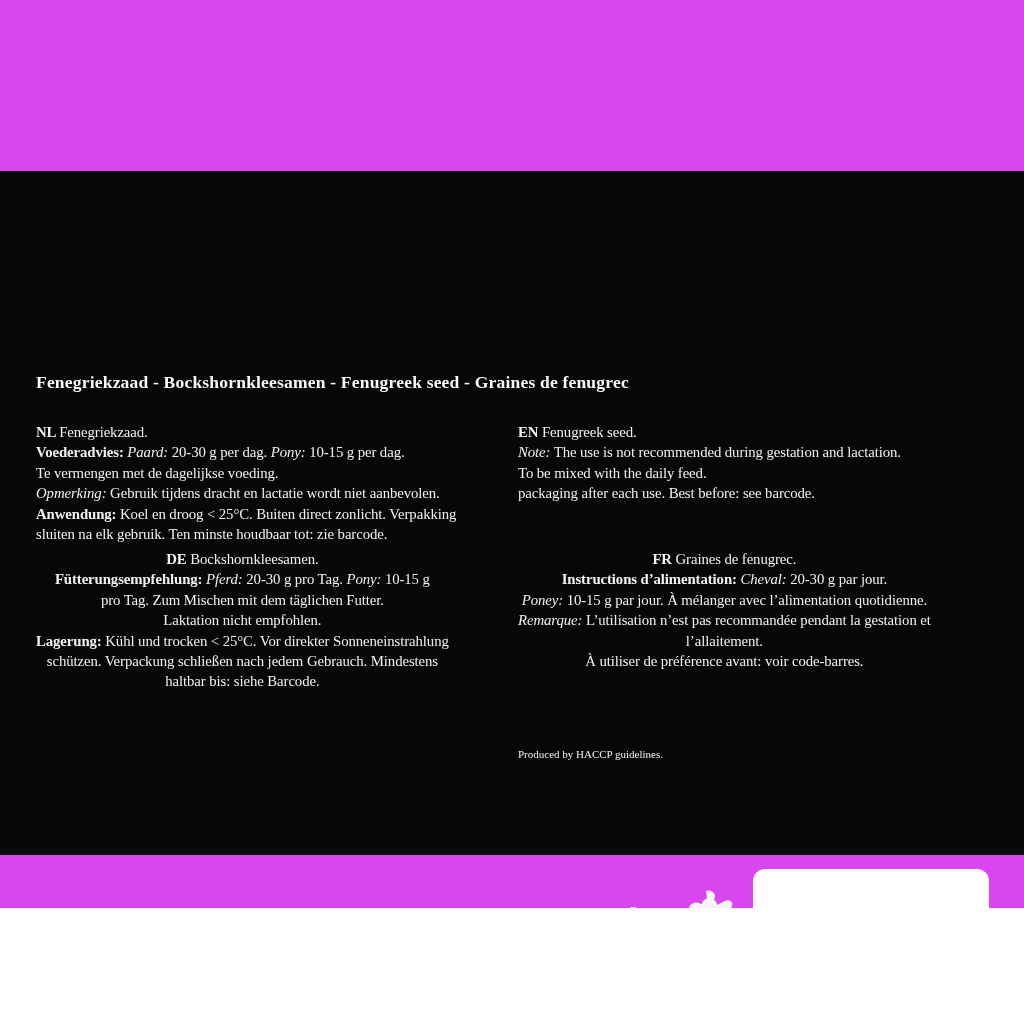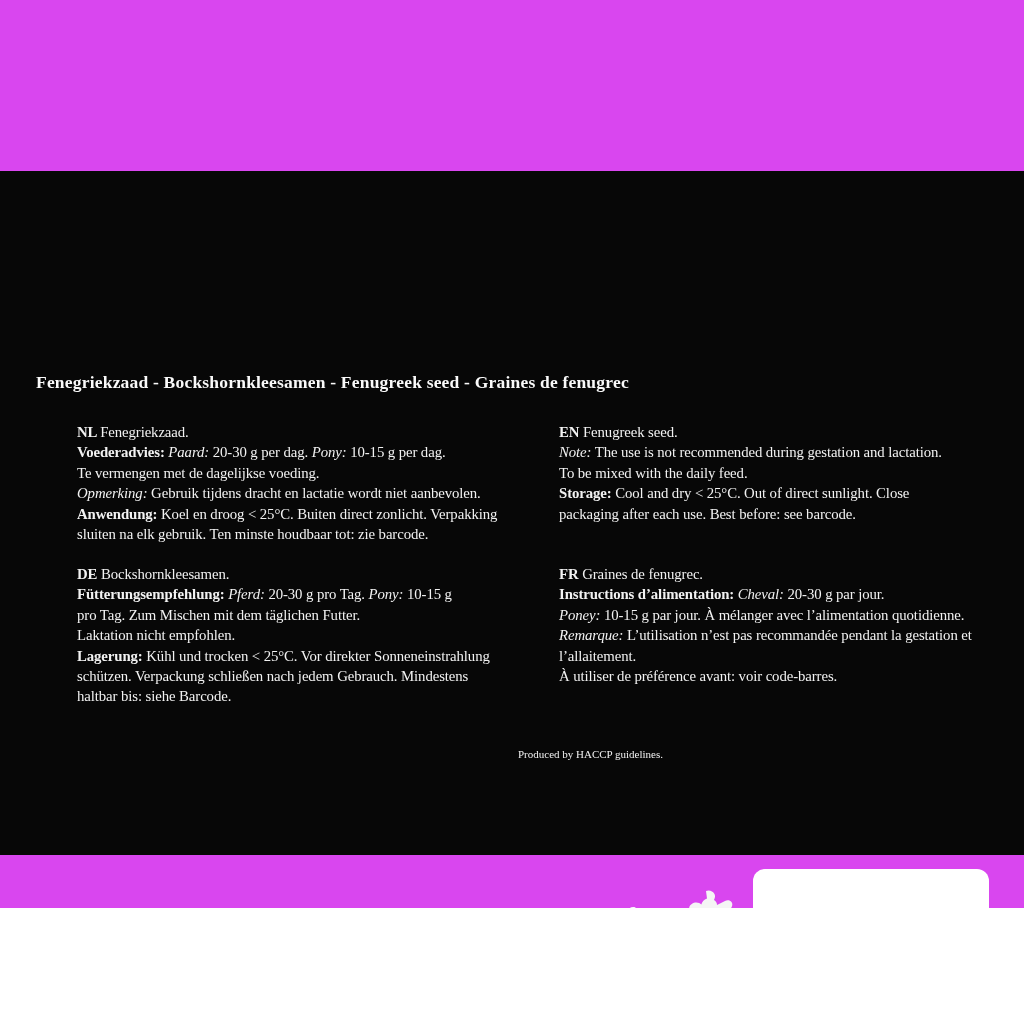--- a/index.html
+++ b/index.html
@@ -10,28 +10,27 @@
   .label-panel{
     position:absolute;left:0;top:171px;width:1024px;height:684px;background:#070707;color:#f7f7f7;
   }
   .label-title{
     position:absolute;left:36px;top:201px;font-size:17.5px;font-weight:bold;letter-spacing:.2px;
     color:#fafafa;white-space:nowrap;
   }
   .sect{
     position:absolute;font-size:14.8px;line-height:20.4px;color:#f2f2f2;white-space:nowrap;
     letter-spacing:-0.1px;
-    margin-left:41px;
   }
   .sect .b{font-weight:bold;}
   .sect .i{font-style:italic;}
   .col-left{left:36px;}
   .col-right{left:518px;}
   .top-row{top:251px;}
-  .bottom-row{top:393px;}
+  .bottom-row{top:378px;text-align:center;}
   .produced{
     position:absolute;left:518px;top:577px;font-size:11px;color:#f2f2f2;white-space:nowrap;
   }
   .scoop-wrap{position:absolute;left:163px;top:733px;width:78px;height:72px;}
   .scoop-label{
     position:absolute;left:104px;top:776px;font-size:15px;color:#f2f2f2;letter-spacing:.5px;
   }
   .logo-block{position:absolute;left:595px;top:733px;width:150px;}
   .brand{
     font-size:25px;font-weight:bold;font-style:italic;letter-spacing:-1px;color:#fafafa;line-height:26px;
@@ -74,21 +73,20 @@
         <div class="line"><span>pro Tag. Zum Mischen mit dem täglichen Futter.</span></div>
         <div class="line"><span>Laktation nicht empfohlen.</span></div>
         <div class="line"><span class="b">Lagerung:</span><span> Kühl und trocken &lt; 25°C. Vor direkter Sonneneinstrahlung</span></div>
         <div class="line"><span>schützen. Verpackung schließen nach jedem Gebrauch. Mindestens</span></div>
         <div class="line"><span>haltbar bis: siehe Barcode.</span></div>
       </div>
     <div class="sect col-right top-row">
         <div class="line"><span class="b">EN </span><span>Fenugreek seed.</span></div>
         <div class="line"><span class="i">Note:</span><span> The use is not recommended during gestation and lactation.</span></div>
         <div class="line"><span>To be mixed with the daily feed.</span></div>
-        <div class="line"><span class="b">Storage:</span><span> Cool and dry &lt; 25°C. Out of direct sunlight. Close</span></div>
         <div class="line"><span>packaging after each use. Best before: see barcode.</span></div>
       </div>
     <div class="sect col-right bottom-row">
         <div class="line"><span class="b">FR </span><span>Graines de fenugrec.</span></div>
         <div class="line"><span class="b">Instructions d’alimentation: </span><span class="i">Cheval:</span><span> 20-30 g par jour.</span></div>
         <div class="line"><span class="i">Poney:</span><span> 10-15 g par jour. À mélanger avec l’alimentation quotidienne.</span></div>
         <div class="line"><span class="i">Remarque:</span><span> L’utilisation n’est pas recommandée pendant la gestation et</span></div>
         <div class="line"><span>l’allaitement.</span></div>
         <div class="line"><span>À utiliser de préférence avant: voir code-barres.</span></div>
       </div>

